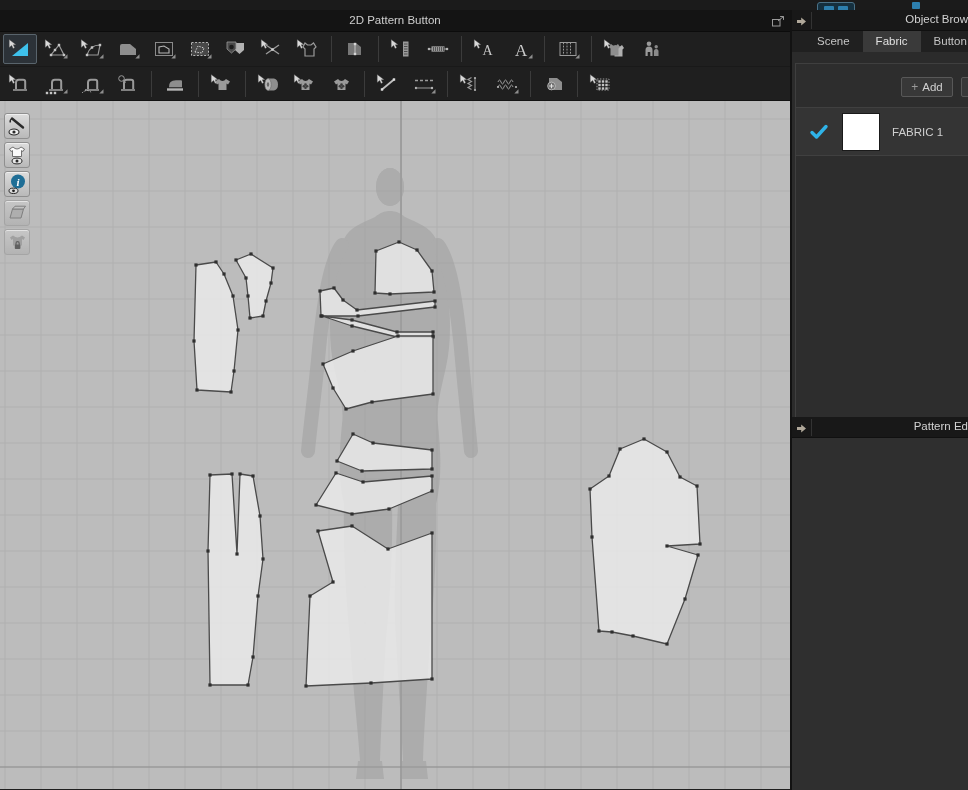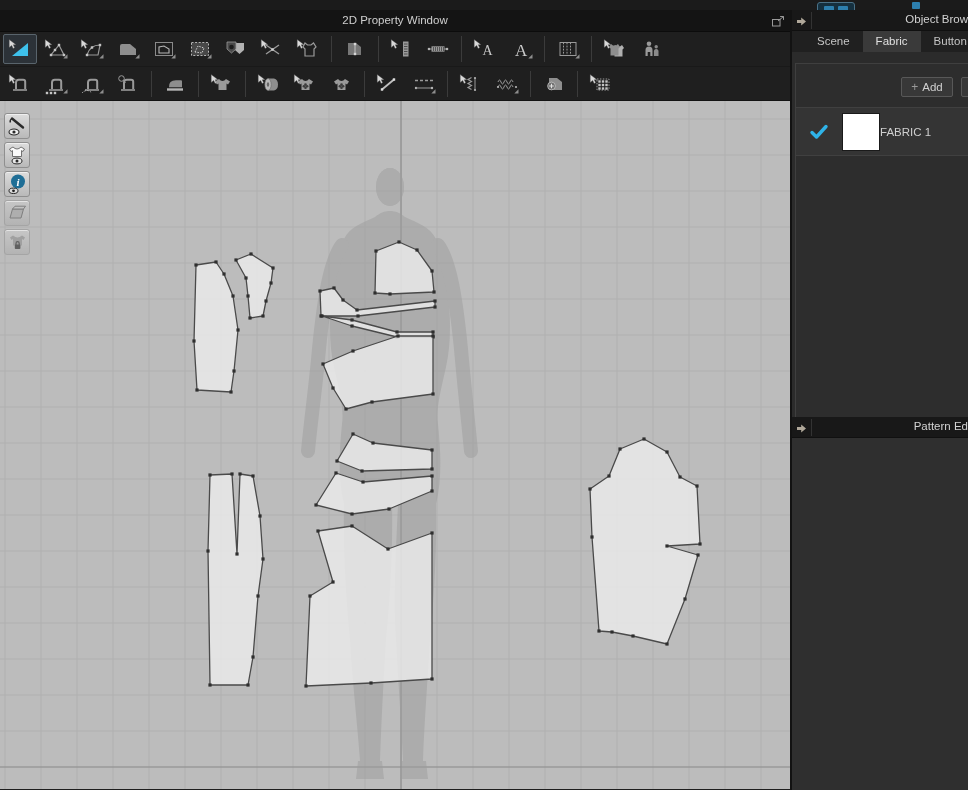--- a/index.html
+++ b/index.html
@@ -54,42 +54,42 @@
   .add-btn{position:absolute;left:105px;top:13px;width:52px;height:20px;background:#383838;
        border:1px solid #585858;border-radius:2px;color:#cfcfcf;font-size:11.5px;
        display:flex;align-items:center;justify-content:center;gap:4px;cursor:pointer;}
   .add-btn .plus{color:#9a9a9a;font-size:12px;}
   .add-btn.partial{left:165px;width:20px;}
   .fabric-row{position:absolute;left:0;top:43px;width:100%;height:49px;background:#343434;
        border-top:1px solid #404040;border-bottom:1px solid #404040;
        display:flex;align-items:center;cursor:pointer;}
   .fabric-check{width:20px;height:20px;margin-left:13px;}
   .fabric-swatch{width:38px;height:38px;margin-left:13px;border:1px solid #1a1a1a;}
-  .fabric-name{font-size:11.5px;color:#cfcfcf;}
+  .fabric-name{margin-left:12px;font-size:11.5px;color:#cfcfcf;}
 
   .pe-header-wrap{position:absolute;left:0;top:407px;width:100%;}
   .pe-body{position:absolute;left:0;top:428px;width:100%;height:352px;background:#2f2f2f;}
 </style>
 </head>
 <body>
 
 <div id="app">
 
   <div class="top-strip">
     <div class="mini-btn" style="left:817px;width:38px;">
       <div class="mini-glyph" style="left:6px;"></div>
       <div class="mini-glyph" style="left:20px;"></div>
     </div>
     <div class="mini-glyph" style="left:912px;top:2px;width:8px;height:7px;"></div>
   </div>
 
   <div class="pattern-window">
 
     <div class="title-bar">
-      <span class="title">2D Property Window</span>
+      <span class="title">2D Pattern Button</span>
       <span class="popout">
         <svg width="15" height="13" viewBox="0 0 15 13">
           <rect x="1.5" y="4.5" width="7.5" height="6.5" fill="none" stroke="#9a9a9a"></rect>
           <path d="M7,6 L12.5,1.5 M12.5,1.5 h-3.4 M12.5,1.5 v3.4" stroke="#9a9a9a" fill="none"></path>
         </svg>
       </span>
     </div>
 
     <div class="toolbar r1">
         <div class="tool active">

